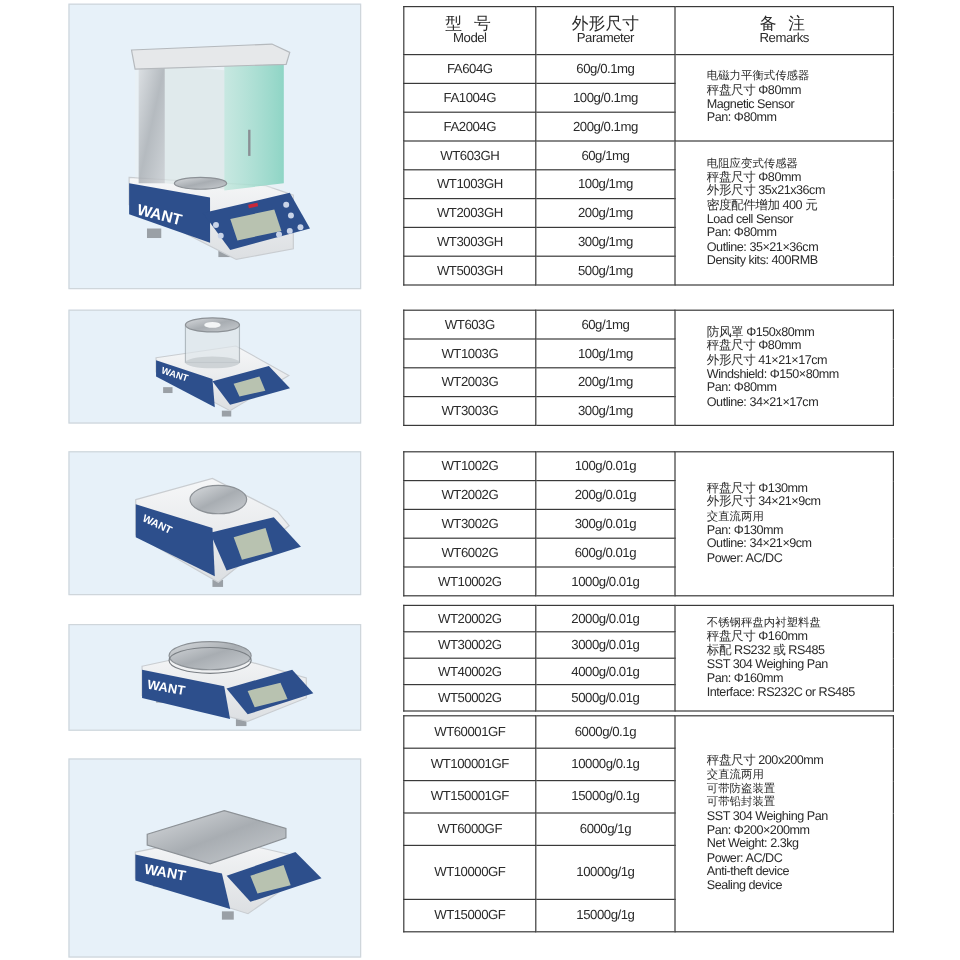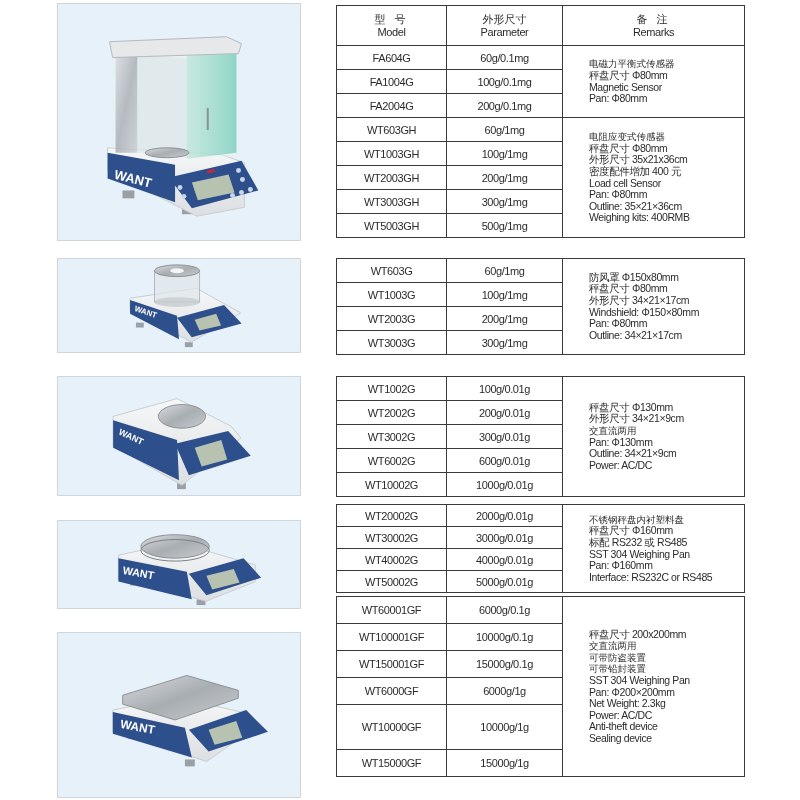--- a/index.html
+++ b/index.html
@@ -11,21 +11,21 @@
 
   table.spec { position: absolute; left: 336px; width: 408px; border-collapse: collapse;
                table-layout: fixed; }
   table.spec td, table.spec th { border: 1.4px solid #3a3a3a; font-weight: normal;
                padding: 0; text-align: center; font-size: 11px; letter-spacing: -0.4px;
                color: #2b2b2b; }
   table.spec col.c1 { width: 110px; }
   table.spec col.c2 { width: 116px; }
   table.spec col.c3 { width: 182px; }
   table.spec th { font-size: 11px; line-height: 13px; }
-  table.spec th .zh { display: block; font-size: 11px; letter-spacing: 3px; }
+  table.spec th .zh { display: block; font-size: 14px; letter-spacing: 3px; }
   td.remarks { text-align: left !important; vertical-align: middle; padding-left: 5px !important;
                font-size: 10.5px !important; line-height: 11.6px; }
   td.remarks div { white-space: nowrap; padding-left: 21px; }
   td.remarks .zhl { font-size: 9.5px; letter-spacing: 0; }
 </style>
 </head>
 <body>
 
 <svg width="0" height="0" style="position:absolute">
   <defs>
@@ -179,21 +179,21 @@
     <td>WT603GH</td>
     <td>60g/1mg</td>
     <td class="remarks" rowspan="5">
       <div class="zhl">电阻应变式传感器</div>
       <div>秤盘尺寸 Φ80mm</div>
       <div>外形尺寸 35x21x36cm</div>
       <div>密度配件增加 400 元</div>
       <div>Load cell Sensor</div>
       <div>Pan: Φ80mm</div>
       <div>Outline: 35×21×36cm</div>
-      <div>Weighing kits: 400RMB</div>
+      <div>Density kits: 400RMB</div>
     </td>
   </tr>
   <tr style="height:24px">
     <td>WT1003GH</td>
     <td>100g/1mg</td>
   </tr>
   <tr style="height:24px">
     <td>WT2003GH</td>
     <td>200g/1mg</td>
   </tr>
@@ -214,21 +214,21 @@
       <col class="c2">
       <col class="c3">
     </colgroup>
   <tbody>
       <tr style="height:24px">
     <td>WT603G</td>
     <td>60g/1mg</td>
     <td class="remarks" rowspan="4">
       <div>防风罩 Φ150x80mm</div>
       <div>秤盘尺寸 Φ80mm</div>
-      <div>外形尺寸 34×21×17cm</div>
+      <div>外形尺寸 41×21×17cm</div>
       <div>Windshield: Φ150×80mm</div>
       <div>Pan: Φ80mm</div>
       <div>Outline: 34×21×17cm</div>
     </td>
   </tr>
   <tr style="height:24px">
     <td>WT1003G</td>
     <td>100g/1mg</td>
   </tr>
   <tr style="height:24px">

